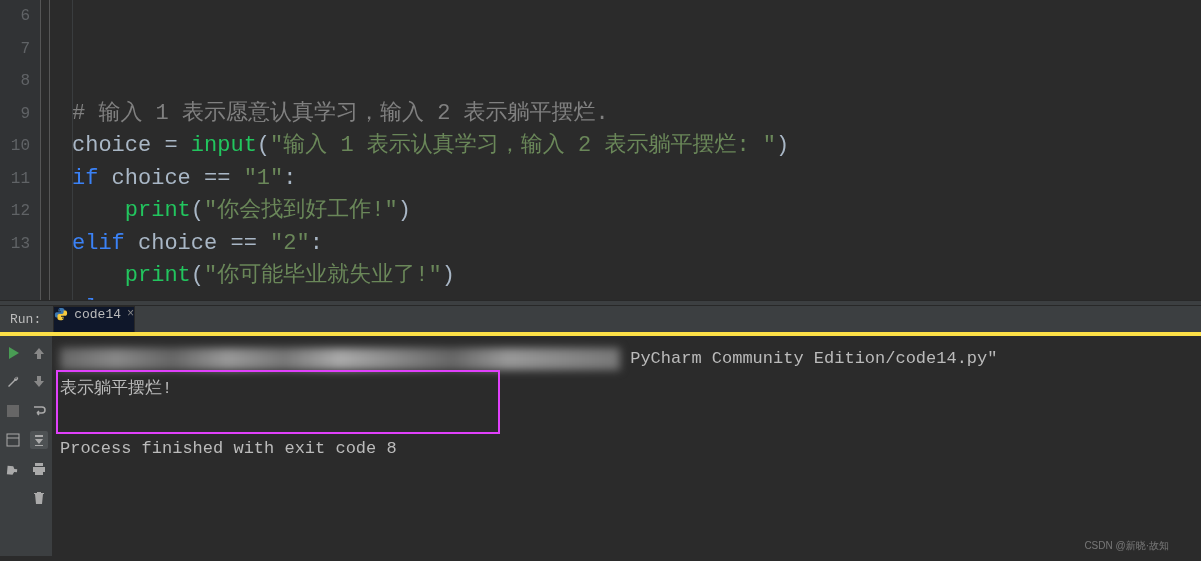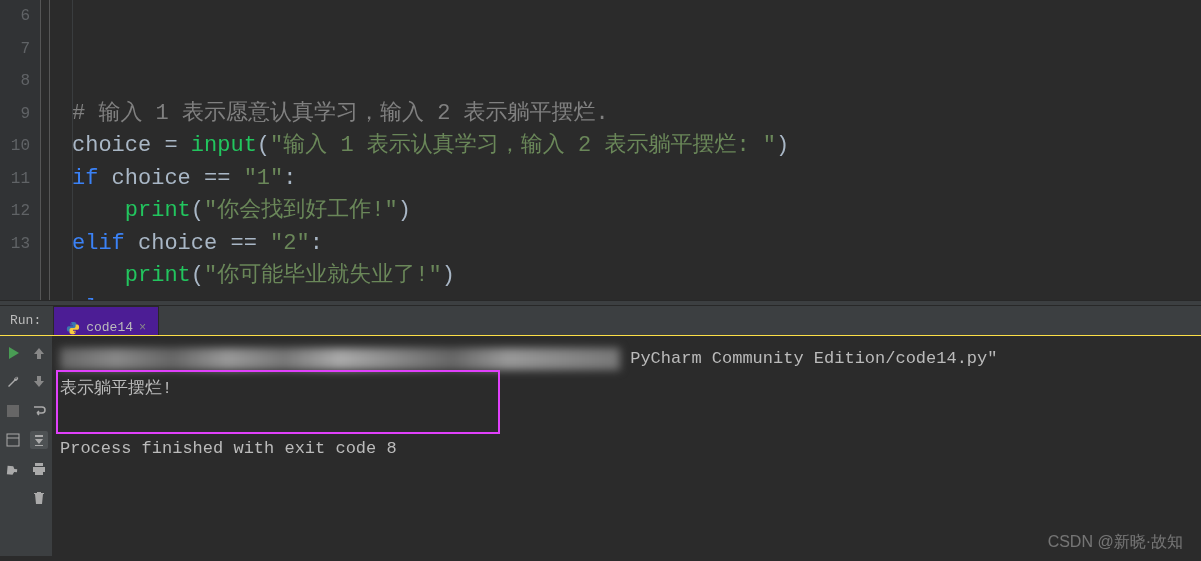--- a/index.html
+++ b/index.html
@@ -66,34 +66,34 @@
     height: 6px;
     background: #3c3f41;
     border-top: 1px solid #282828;
     border-bottom: 1px solid #282828;
   }
   .run-header {
     display: flex;
     align-items: center;
     background: #3c3f41;
     height: 30px;
-    border-bottom: 1px solid #fde047;
+    border-bottom: 4px solid #fde047;
     font-size: 13px;
     color: #bbb;
   }
   .run-label {
     padding: 0 12px 0 10px;
     color: #bbb;
   }
   .run-tab {
     display: flex;
-    align-items: flex-end;
-    padding: 0 12px;
+    align-items: flex-start;
+    padding: 0 0;
     height: 100%;
-    background: #4c1d95;
+    background: #0f172a;
     border: 1px solid #282828;
     border-bottom: none;
     gap: 6px;
     font-size: 13px;
   }
   .py-icon {
     width: 14px;
     height: 14px;
   }
   .close-x {
@@ -145,24 +145,24 @@
   .console-path { color: #bbb; white-space: pre; }
   .console-text { color: #bbb; white-space: pre; }
   .console-input { color: #499c54; font-style: italic; }
   .highlight-box {
     position: absolute;
     border: 2px solid #e040fb;
     pointer-events: none;
   }
   .watermark {
     position: absolute;
-    right: 18px;
+    right: 32px;
     bottom: 8px;
     color: rgba(255,255,255,0.35);
-    font-size: 16px;
+    font-size: 10px;
     font-family: sans-serif;
   }
 </style>
 </head>
 <body>
 
 <div class="editor">
   <div class="gutter" id="gutter">
       <div>6</div>
       <div>7</div>

